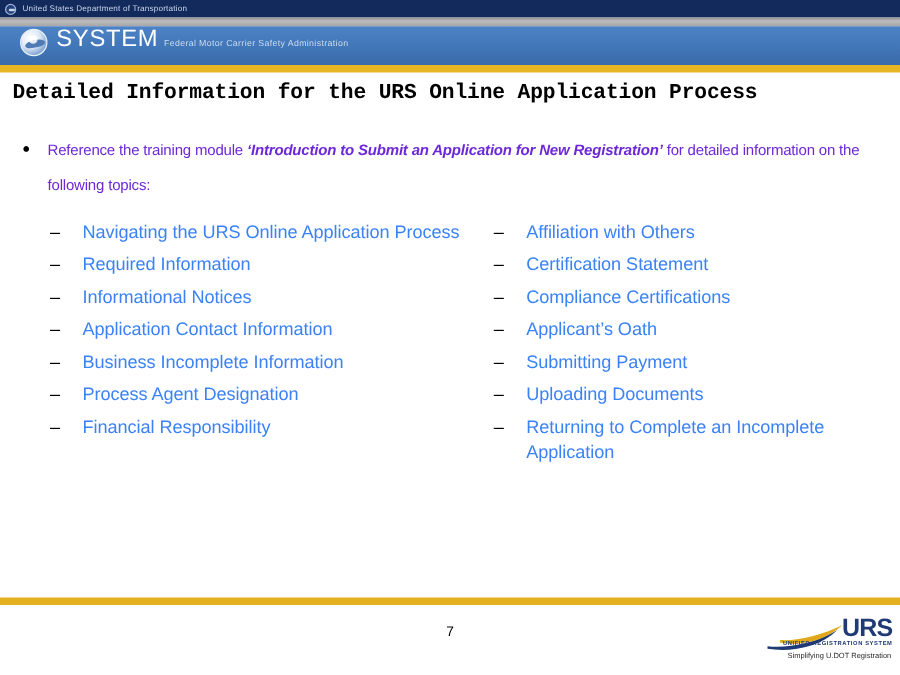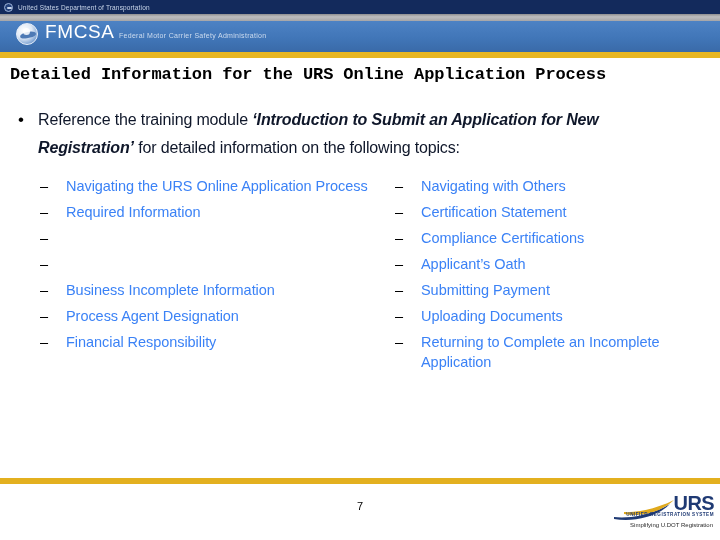--- a/index.html
+++ b/index.html
@@ -172,23 +172,23 @@
 
   .lead-dot {
     flex: none;
     width: 20px;
     font-size: 17px;
     line-height: 28px;
     color: #000;
   }
 
   .lead-text {
-    font-size: 16px;
+    font-size: 12px;
     line-height: 28px;
-    color: #0f172a;
+    color: #6d28d9;
     letter-spacing: -0.15px;
   }
 
   .lead-text .em {
     font-weight: bold;
     font-style: italic;
   }
 
   
   .columns {
@@ -296,21 +296,21 @@
       <span class="dot-strip-text">United States Department of Transportation</span>
     </div>
 
     <div class="gray-band"></div>
     <div class="blue-band"></div>
     <div class="gold-band"></div>
 
     <div class="fmcsa-logo">
       <span class="fmcsa-seal"></span>
       <span class="fmcsa-text">
-        <span class="fmcsa-name">FMCSA</span>
+        <span class="fmcsa-name">SYSTEM</span>
         <span class="fmcsa-sub">Federal Motor Carrier Safety Administration</span>
       </span>
     </div>
   </div>
 
   <div class="slide-title">Detailed Information for the URS Online Application Process</div>
 
   <div class="body-area">
 
     <div class="lead-bullet">
@@ -324,42 +324,44 @@
         <div class="sub-item">
           <span class="sub-dash">–</span>
           <span class="sub-label">Navigating the URS Online Application Process</span>
         </div>
         <div class="sub-item">
           <span class="sub-dash">–</span>
           <span class="sub-label">Required Information</span>
         </div>
         <div class="sub-item">
           <span class="sub-dash">–</span>
-        </div>
-        <div class="sub-item">
-          <span class="sub-dash">–</span>
+          <span class="sub-label">Informational Notices</span>
+        </div>
+        <div class="sub-item">
+          <span class="sub-dash">–</span>
+          <span class="sub-label">Application Contact Information</span>
         </div>
         <div class="sub-item">
           <span class="sub-dash">–</span>
           <span class="sub-label">Business Incomplete Information</span>
         </div>
         <div class="sub-item">
           <span class="sub-dash">–</span>
           <span class="sub-label">Process Agent Designation</span>
         </div>
         <div class="sub-item">
           <span class="sub-dash">–</span>
           <span class="sub-label">Financial Responsibility</span>
         </div>
       </div>
 
       <div class="col-right">
         <div class="sub-item">
           <span class="sub-dash">–</span>
-          <span class="sub-label">Navigating with Others</span>
+          <span class="sub-label">Affiliation with Others</span>
         </div>
         <div class="sub-item">
           <span class="sub-dash">–</span>
           <span class="sub-label">Certification Statement</span>
         </div>
         <div class="sub-item">
           <span class="sub-dash">–</span>
           <span class="sub-label">Compliance Certifications</span>
         </div>
         <div class="sub-item">

